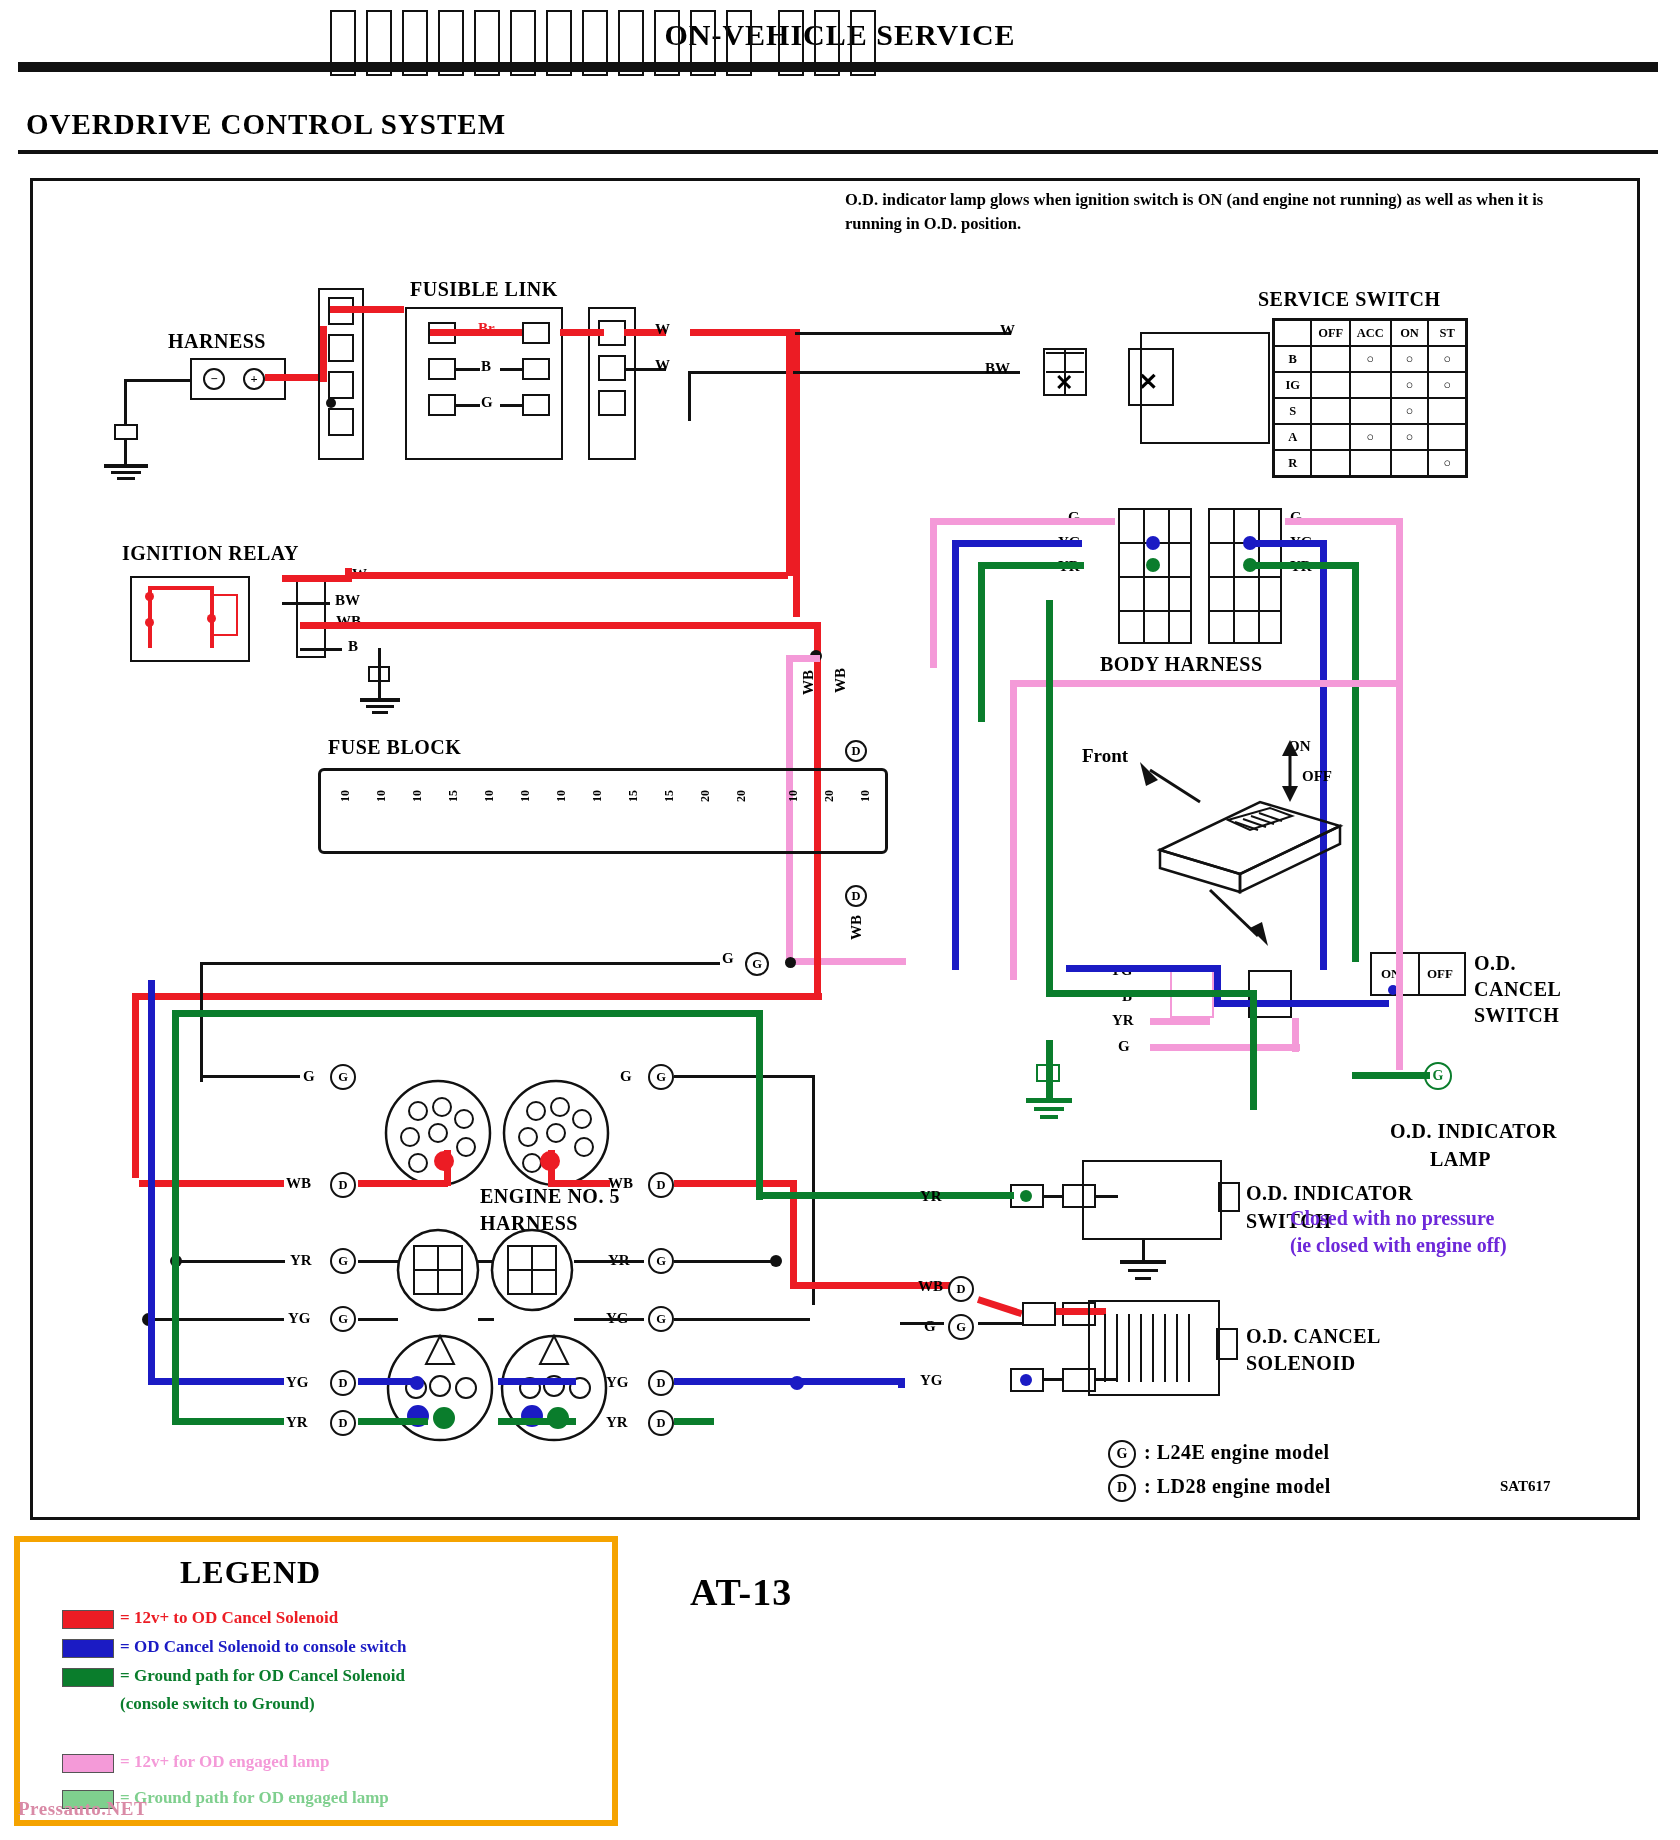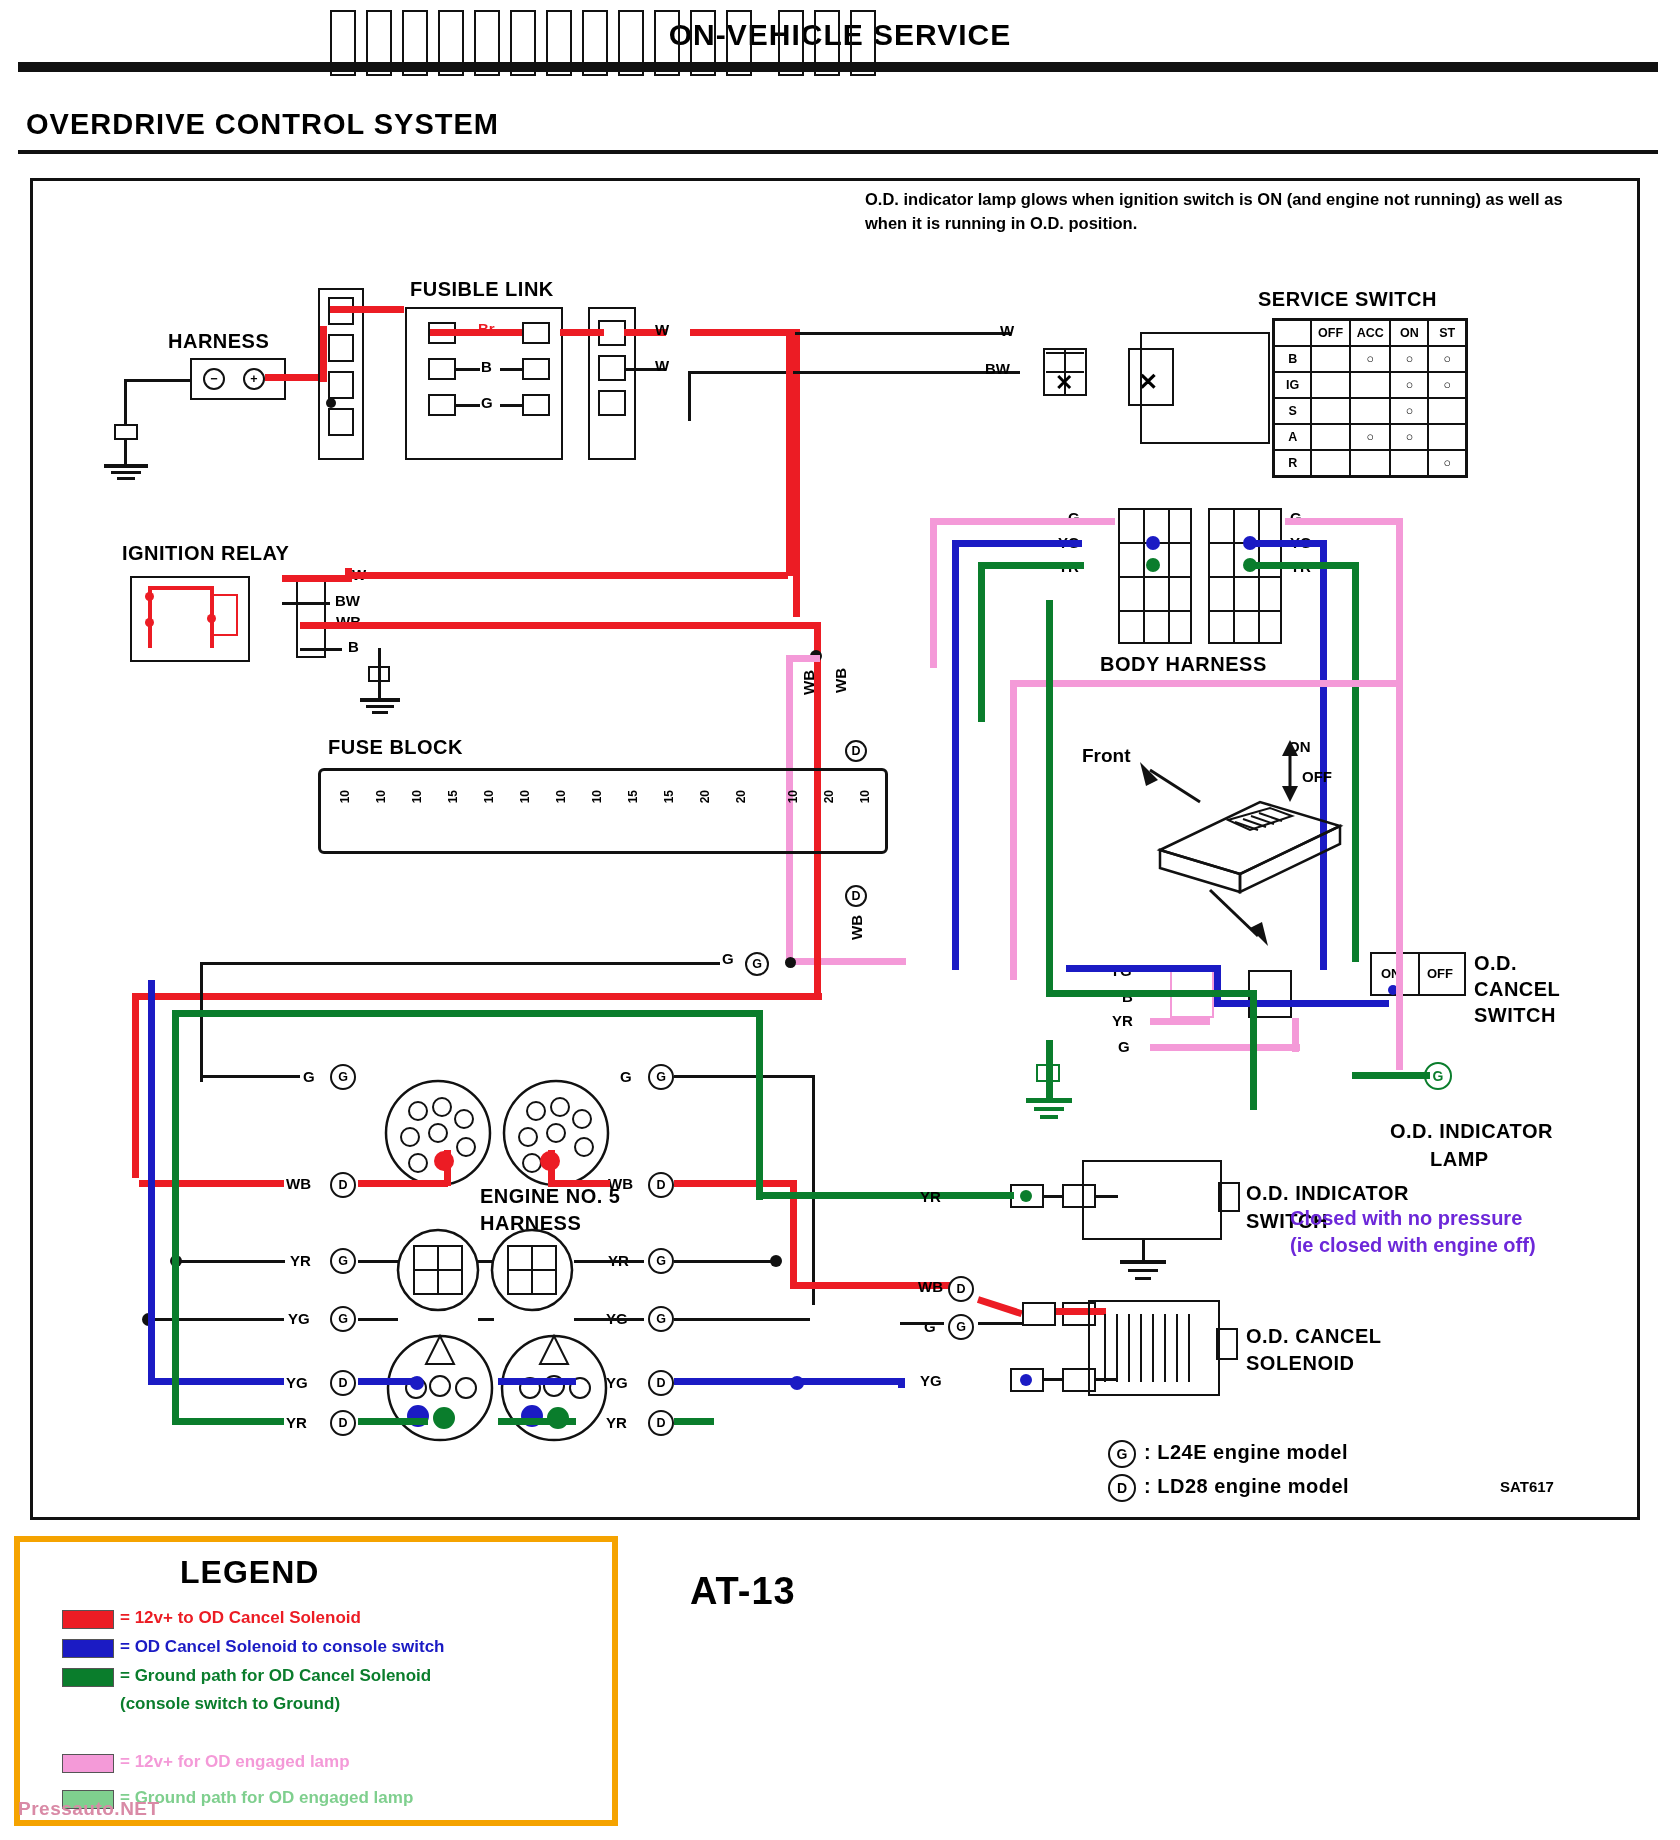--- a/index.html
+++ b/index.html
@@ -13,20 +13,21 @@
     position: relative;
     font-family: "Liberation Sans", sans-serif;
     color: #000;
     overflow: hidden;
   }
   .page {
     position: absolute;
     left: 0; top: 0;
     width: 1680px;
     height: 1840px;
+    font-family: Liberation Serif, serif;
   }
   
   .hdr-title {
     position: absolute;
     left: 0; top: 18px;
     width: 1680px;
     text-align: center;
     font-size: 30px;
     font-weight: bold;
     letter-spacing: 1px;
@@ -58,21 +59,20 @@
     border: 3px solid #111;
     box-sizing: border-box;
   }
   .note {
     position: absolute;
     left: 845px; top: 188px;
     width: 740px;
     font-size: 16.5px;
     font-weight: bold;
     line-height: 1.45;
-    margin-left: 20px;
   }
   
   .lbl {
     position: absolute;
     font-size: 15px;
     font-weight: bold;
     white-space: nowrap;
   }
   .lbl-sm {
     position: absolute;

